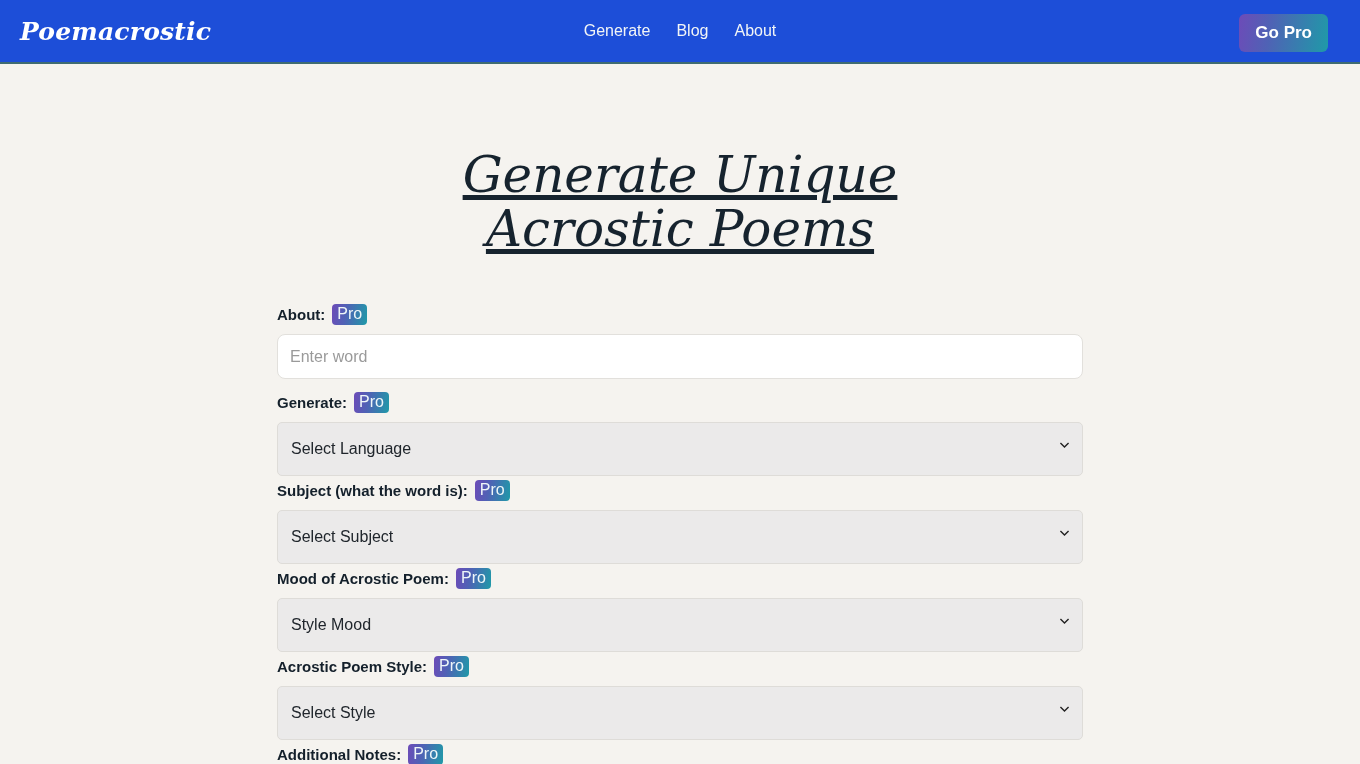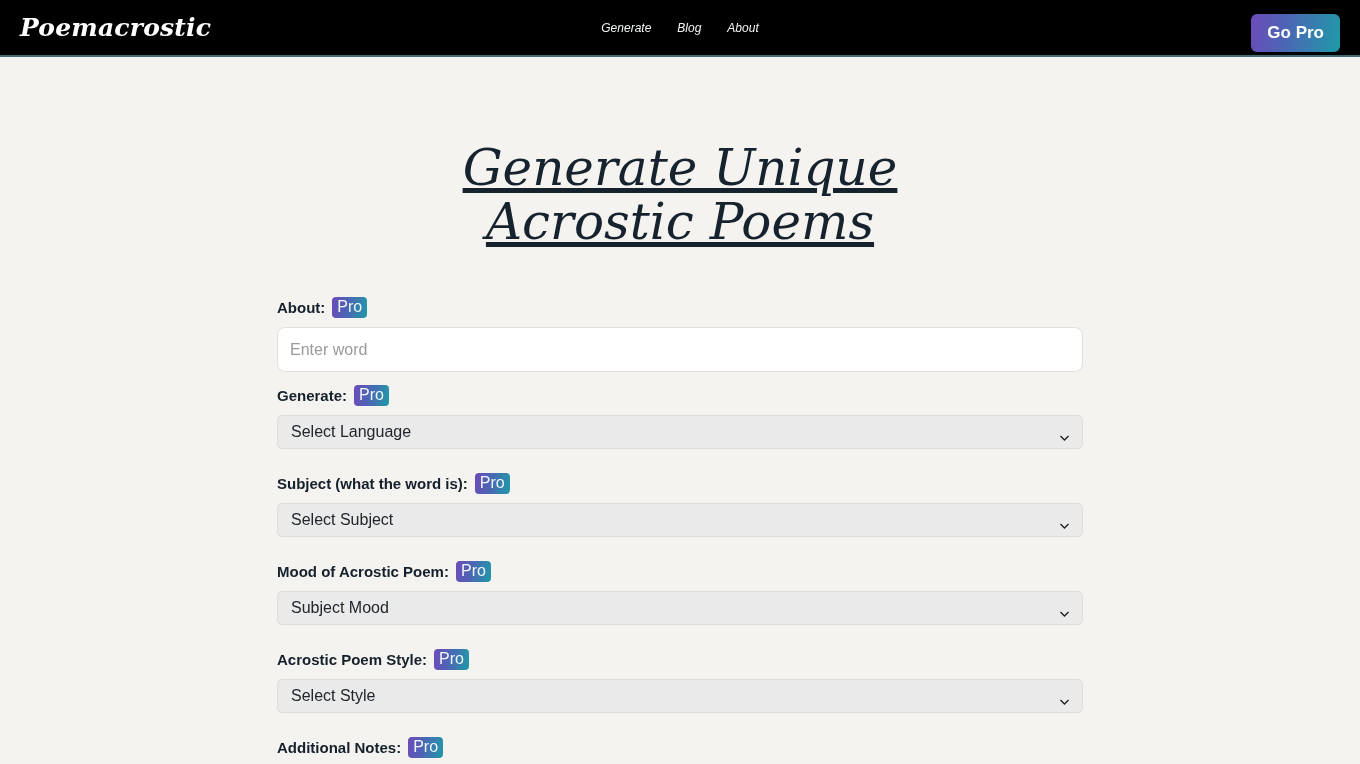--- a/index.html
+++ b/index.html
@@ -11,22 +11,22 @@
   }
 
   body {
     background: #f5f3ef;
     font-family: "Liberation Sans", sans-serif;
     color: #1a1a1a;
   }
 
   
   .header {
-    height: 57px;
-    background: #000000;
+    height: 64px;
+    background: #1d4ed8;
     border-bottom: 2px solid #3f6b72;
     display: flex;
     align-items: center;
     position: relative;
     padding: 0 20px;
   }
 
   .logo {
     font-family: "DejaVu Serif", "Liberation Serif", serif;
     font-style: italic;
@@ -41,29 +41,28 @@
     position: absolute;
     left: 50%;
     transform: translateX(-50%);
     display: flex;
     align-items: center;
     gap: 26px;
   }
 
   .nav-link {
     color: #f2f5f6;
-    font-size: 12px;
+    font-size: 16px;
     text-decoration: none;
     white-space: nowrap;
-    font-style: italic;
   }
 
   .go-pro {
     position: absolute;
-    right: 20px;
+    right: 32px;
     top: 14px;
     background: linear-gradient(100deg, #6d4bb8 0%, #4f62b5 35%, #1f9aa8 100%);
     color: #ffffff;
     font-size: 17px;
     font-weight: bold;
     border: none;
     border-radius: 6px;
     padding: 9px 16px;
     cursor: pointer;
     white-space: nowrap;
@@ -134,21 +133,21 @@
   .text-input::placeholder { color: #9a9a9a; }
 
   .select-wrap {
     position: relative;
     width: 100%;
     height: 45px;
   }
 
   .select-box {
     width: 100%;
-    height: 34px;
+    height: 54px;
     background: #ebeaea;
     border: 1px solid #dedcd8;
     border-radius: 5px;
     padding: 0 34px 0 13px;
     font-family: "Liberation Sans", sans-serif;
     font-size: 16px;
     color: #20262c;
     display: flex;
     align-items: center;
     cursor: pointer;
@@ -235,21 +234,21 @@
         </svg>
       </div>
     </div>
 
     <div class="field">
       <div class="field-label">
         <span>Mood of Acrostic Poem:</span>
         <span class="pro-badge">Pro</span>
       </div>
       <div class="select-wrap">
-        <div class="select-box">Subject Mood</div>
+        <div class="select-box">Style Mood</div>
         <svg class="chevron" viewBox="0 0 16 16">
           <path d="M3 5.5 L8 10.5 L13 5.5" fill="none" stroke="#222" stroke-width="1.7"></path>
         </svg>
       </div>
     </div>
 
     <div class="field">
       <div class="field-label">
         <span>Acrostic Poem Style:</span>
         <span class="pro-badge">Pro</span>

